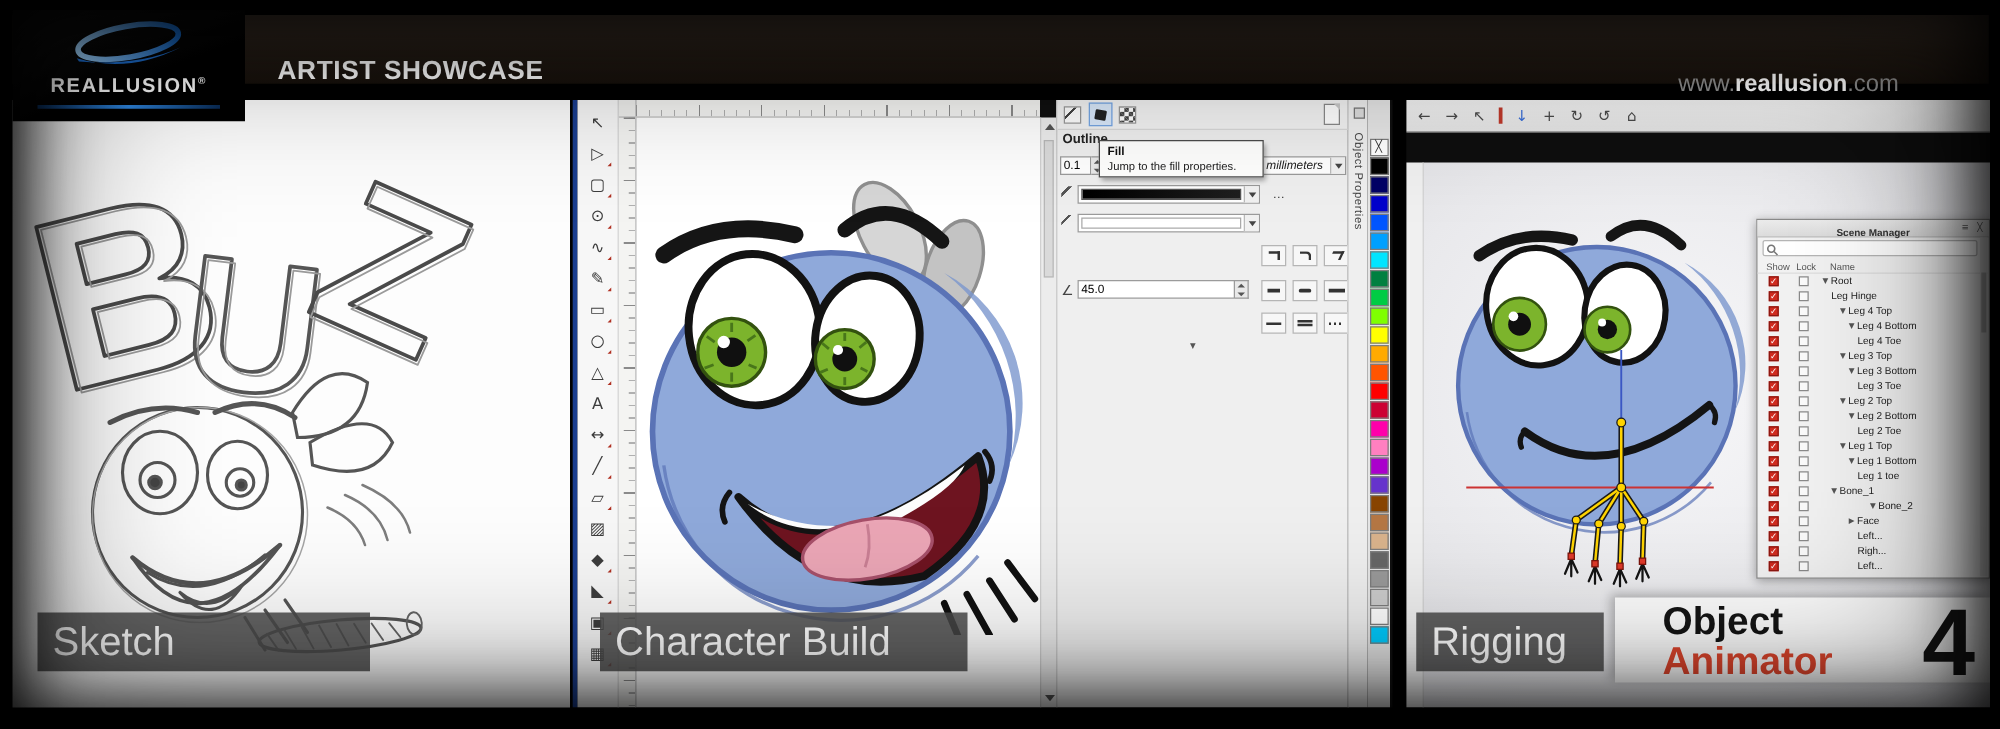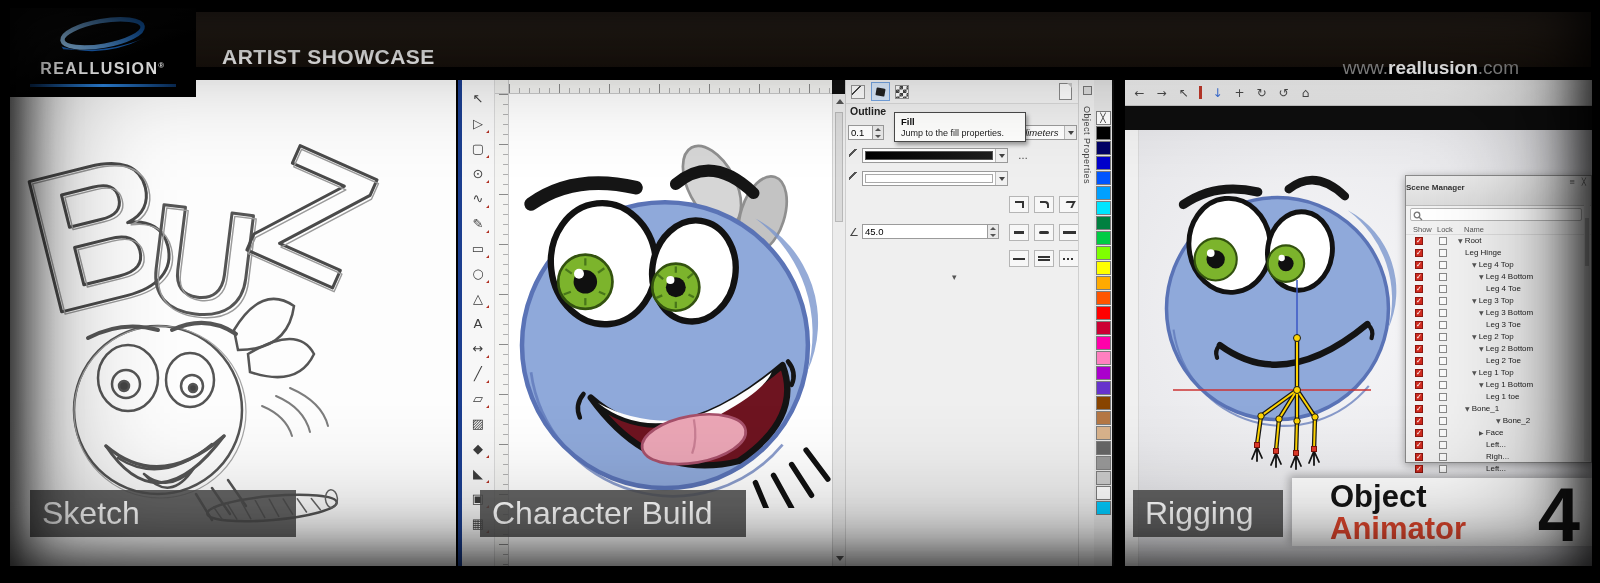--- a/index.html
+++ b/index.html
@@ -28,21 +28,21 @@
     font-size:32px; line-height:46px; padding-left:12px; white-space:nowrap; z-index:8; }
 
   
   .sketch { left:10px; width:446px;
     background:linear-gradient(90deg,#dedede 0,#f6f6f6 16px,#fdfdfd 45px); }
   .sketch .cap { left:20px; top:410px; width:266px; }
   .sketch svg { position:absolute; inset:0; }
 
   
   .cdr { left:458px; width:656px; background:#101010; }
-  .cdr .cap { left:22px; top:410px; width:266px; }
+  .cdr .cap { left:22px; top:410px; width:294px; }
   .cdr-edge { position:absolute; left:0; top:0; width:4px; height:100%; background:#1b3e8f; }
   .cdr-toolbox { position:absolute; left:4px; top:0; width:33px; height:100%;
     background:#f7f7f7; border-right:1px solid #d9d9d9; display:flex; flex-direction:column;
     align-items:center; gap:4px; padding-top:8px; }
   .cdr-tool { position:relative; width:22px; height:21px; text-align:center; line-height:21px;
     font-size:13px; color:#3d3d3d; font-family:"DejaVu Sans",sans-serif; }
   .flyout { position:absolute; right:0; bottom:1px; width:0; height:0;
     border-left:3px solid transparent; border-bottom:3px solid #b03022; }
   .cdr-corner { position:absolute; left:37px; top:0; width:14px; height:14px; background:#efefed;
     border-right:1px solid #c9c9c9; border-bottom:1px solid #c9c9c9; }
@@ -124,21 +124,21 @@
   .cnr.c { transform:skewX(-25deg); }
   .capb { width:10px; height:3px; background:#333; }
   .capb.b { border-radius:2px; }
   .capb.c { width:13px; }
   .dashb { width:12px; height:2px; background:#333; }
   .dashb.b { box-shadow:0 3px 0 #333; margin-bottom:3px; }
   .dashb.c { background:repeating-linear-gradient(90deg,#333 0 2px,transparent 2px 4px); }
   .collapse { position:absolute; left:106px; top:192px; font-size:9px; color:#555;
     font-family:"DejaVu Sans",sans-serif; }
   .tooltip { position:absolute; left:33px; top:32px; width:132px; background:#fffffe;
-    border:1px solid #4a4a4a; box-shadow:2px 3px 4px rgba(0,0,0,.35); padding:3px 6px; z-index:10;margin-left:15px; }
+    border:1px solid #4a4a4a; box-shadow:2px 3px 4px rgba(0,0,0,.35); padding:3px 6px; z-index:10; }
   .tt-t { font-size:9.5px; font-weight:700; color:#111; }
   .tt-b { font-size:9px; color:#222; margin-top:1px; }
 
   .cdr-docker { position:absolute; left:620px; top:0; width:16px; height:100%;
     background:#efefef; border-left:1px solid #cfcfcf; }
   .cdr-docker::before { content:""; position:absolute; top:6px; left:4px; width:7px; height:7px;
     border:1px solid #777; background:#ddd; }
   .vtext { writing-mode:vertical-rl; font-size:9px; color:#444; letter-spacing:.5px;
     display:block; margin:26px 0 0 3px; }
   .cdr-palette { position:absolute; left:636px; top:0; width:18px; height:100%;
@@ -162,22 +162,22 @@
   .b1 { left:103px; width:76px; } .b2 { left:202px; width:65px; } .b3 { left:293px; width:64px; }
   .ca-strip { position:absolute; left:0; top:50px; width:14px; bottom:0; background:#f0f0f0;
     border-right:1px solid #d8d8d8; }
   .ca-canvas { position:absolute; left:14px; right:0; top:50px; bottom:0;
     background:radial-gradient(ellipse at 42% 42%, #f7f7f9 0%, #e9e9ec 60%, #dcdce0 100%); }
   .fly2 { position:absolute; left:12px; top:60px; width:295px; height:295px; z-index:2; }
   .rig { position:absolute; inset:0; z-index:3; pointer-events:none; }
 
   .scene-mgr { position:absolute; left:280px; top:95px; width:187px; height:288px; z-index:5;
     background:#f2f2f2; border:1px solid #8a8a8a; box-shadow:0 2px 8px rgba(0,0,0,.35); }
-  .sm-title { position:relative; height:30px; background:linear-gradient(#ececec,#dcdcdc);
-    border-bottom:1px solid #bbb; }
+  .sm-title { position:relative; height:14px; background:linear-gradient(#ececec,#dcdcdc);
+    border-bottom:1px solid #bbb; text-align:center; }
   .sm-title .t { font-size:8px; font-weight:700; color:#333; line-height:13px; }
   .wbtn { position:absolute; top:2px; font-size:7px; color:#555; line-height:9px;
     font-family:"DejaVu Sans",sans-serif; }
   .wbtn.m { right:16px; } .wbtn.x { right:5px; }
   .sm-search { position:relative; height:18px; }
   .sm-search input { position:absolute; left:4px; top:2px; width:172px; height:13px;
     border:1px solid #b5b5b5; border-radius:2px; background:#fff; font-size:8px; padding:0 3px 0 14px; }
   .mag { position:absolute; left:7px; top:5px; width:10px; height:10px; z-index:2; }
   .sm-head { position:relative; height:11px; border-bottom:1px solid #ddd; }
   .sm-head span { position:absolute; font-size:7.5px; color:#555; top:1px; }

